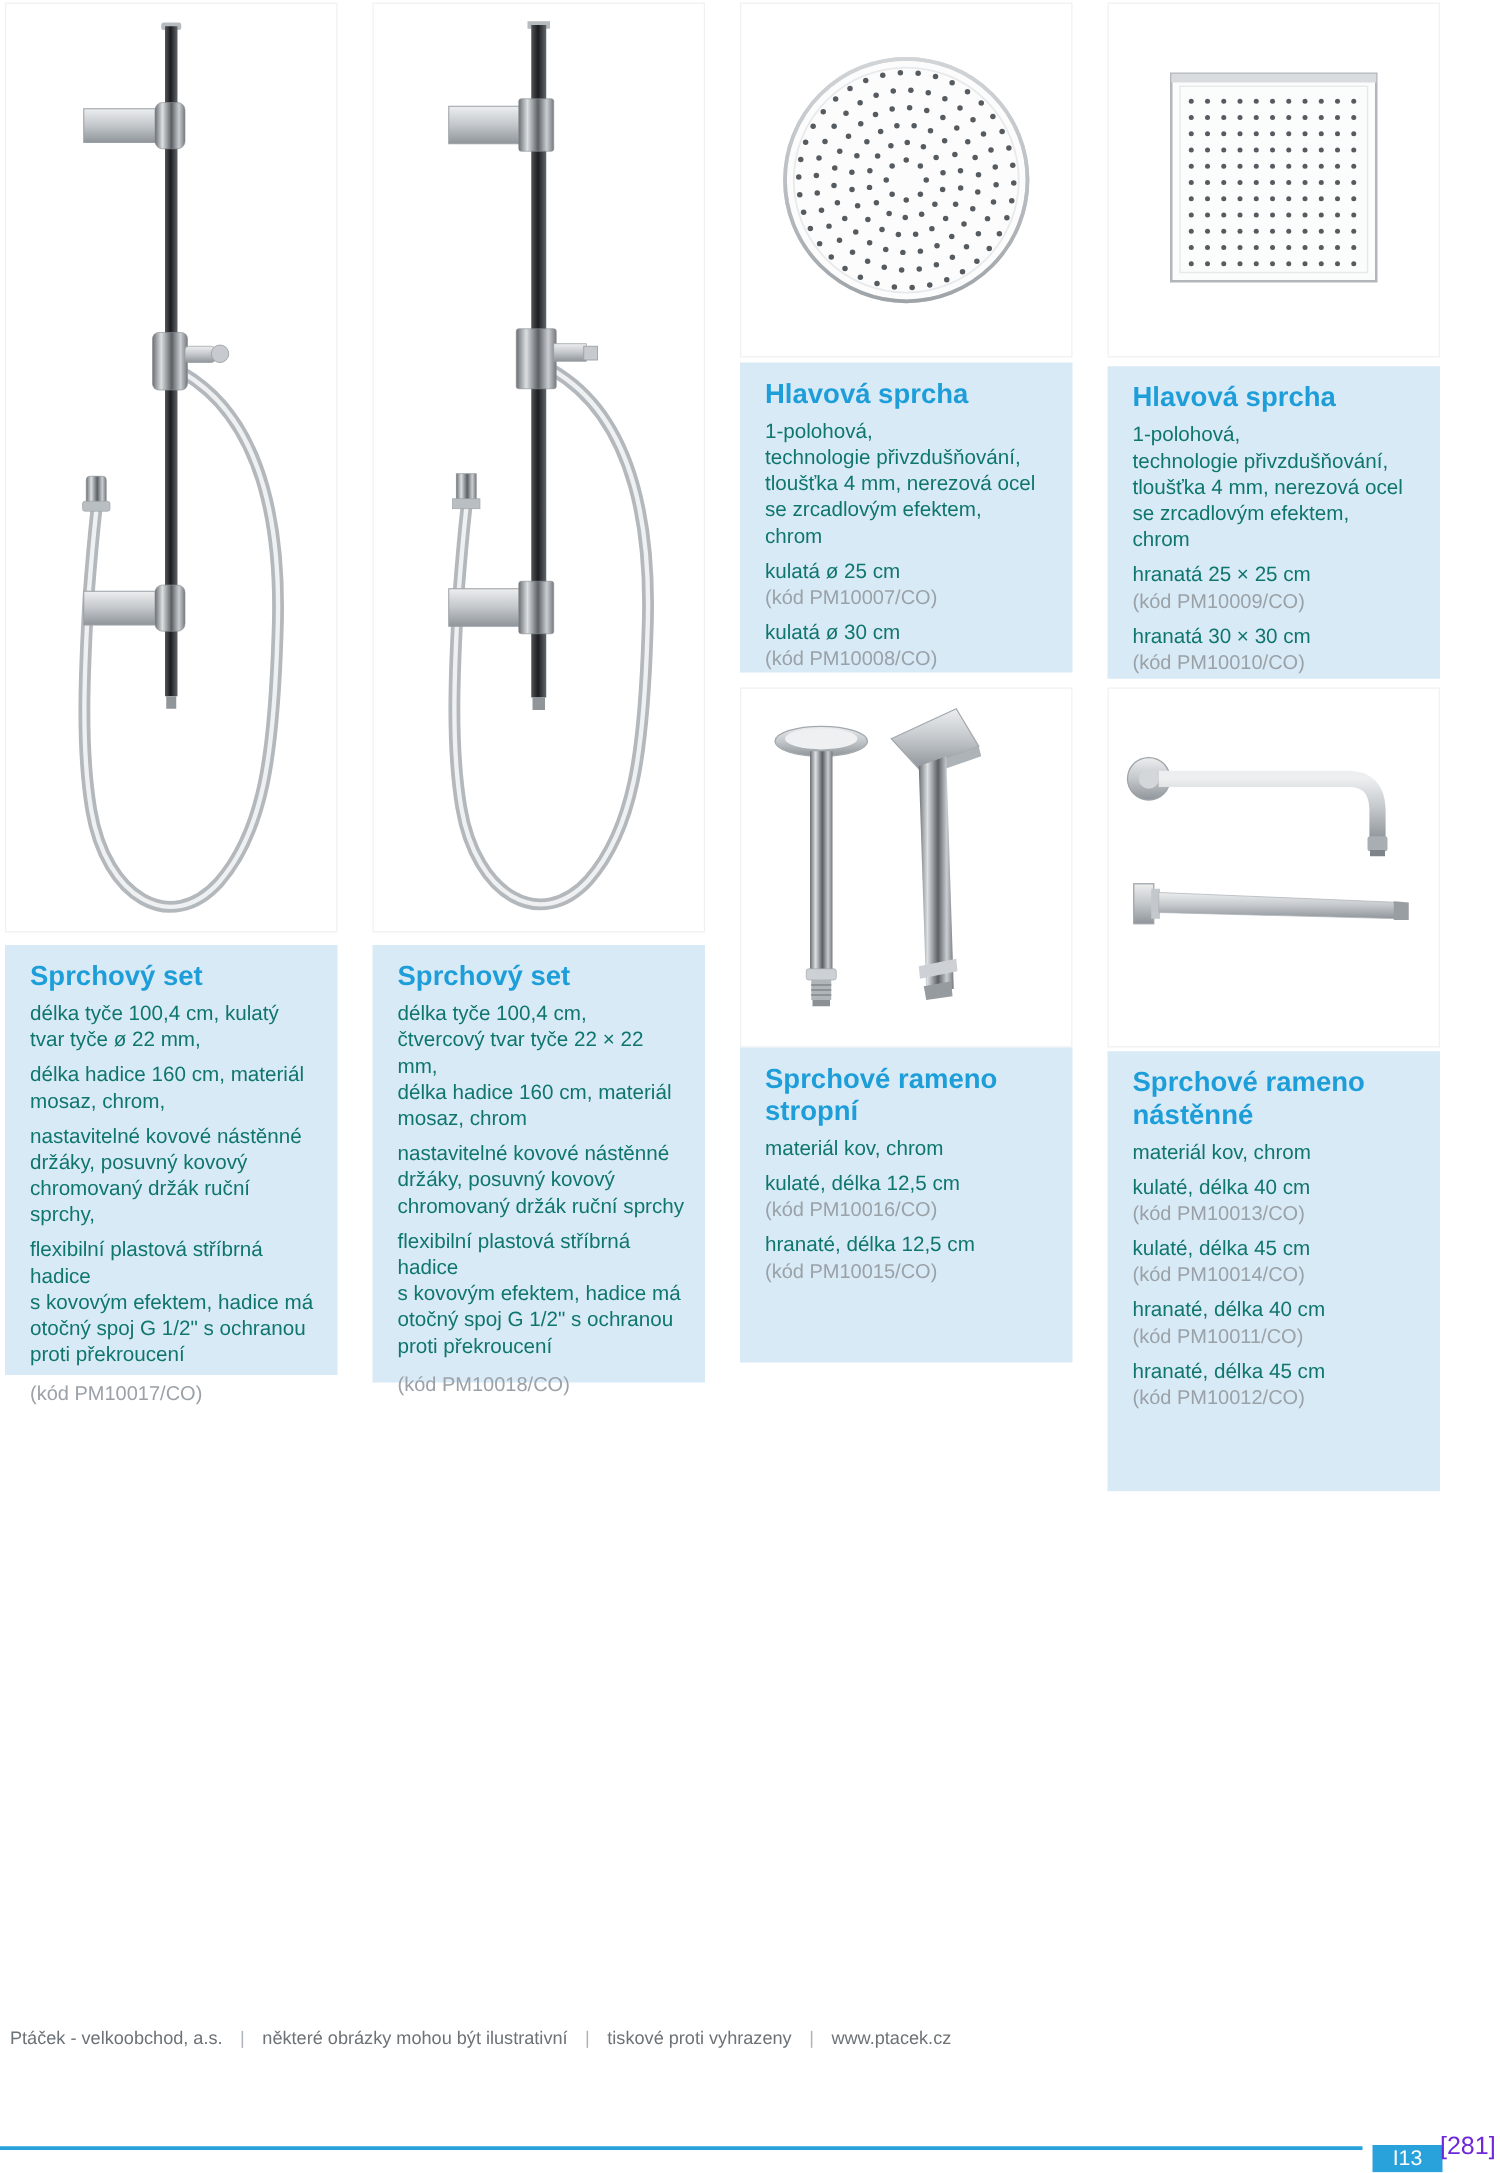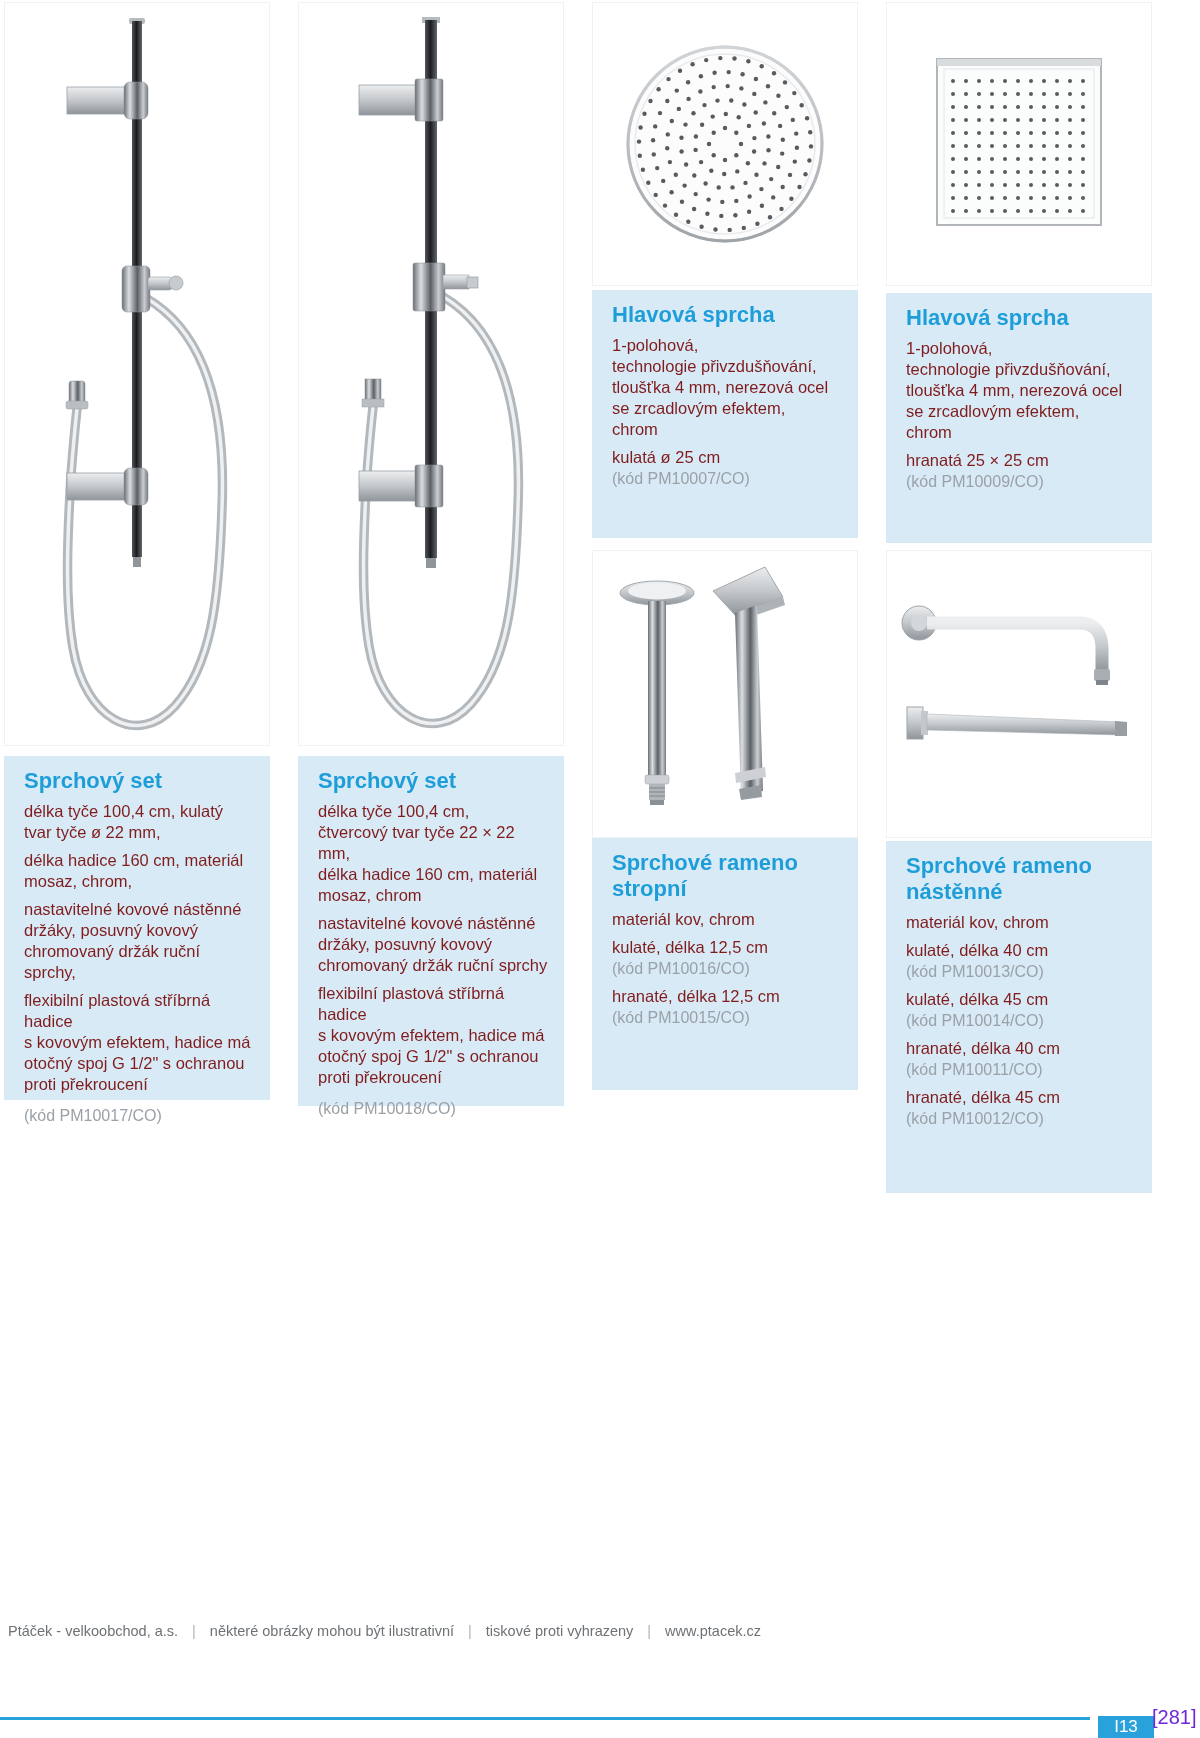--- a/index.html
+++ b/index.html
@@ -2,21 +2,21 @@
 <html><head>
 <meta charset="utf-8">
 <style>
   html,body{margin:0;padding:0;background:#ffffff;}
   .page{position:relative;width:1200px;height:1738px;background:#ffffff;
         font-family:"Liberation Sans",sans-serif;overflow:hidden;}
   .img-box{position:absolute;background:#ffffff;border:1px solid #f0f1f2;box-sizing:border-box;}
   .img-box svg{display:block;}
   .tb{position:absolute;background:#d9eaf7;box-sizing:border-box;padding:12px 14px 0 20px;}
   .tb h3{margin:0 0 7px 0;font-size:22px;line-height:26px;font-weight:bold;color:#1e9ed9;white-space:pre-line;}
-  .tb p{margin:0 0 7px 0;font-size:16.5px;line-height:21px;color:#7f1d1d;white-space:pre-line;}
+  .tb p{margin:0 0 7px 0;font-size:16.5px;line-height:21px;color:#0f766e;white-space:pre-line;}
   .variant{margin:0 0 7px 0;}
   .variant p{margin:0;}
   .variant .vcode{color:#9aa1a7;font-size:16px;}
   .code-line{color:#9aa1a7 !important;font-size:16px !important;margin-top:10px !important;}
   .footer-text{position:absolute;left:8px;top:1623px;display:flex;gap:14px;align-items:baseline;
                font-size:14.5px;color:#6d7276;}
   .footer-text .sep{color:#aeb3b8;}
   .footer-rule{position:absolute;left:0;top:1717px;width:1090px;height:3px;background:#29a2db;}
   .section-badge{position:absolute;left:1098px;top:1716px;width:56px;height:22px;background:#29a2db;
                  color:#ffffff;font-size:17px;line-height:22px;text-align:center;font-weight:normal;}
@@ -370,32 +370,40 @@
     <h3>Hlavová sprcha</h3>
     <p>1-polohová,
 technologie přivzdušňování,
 tloušťka 4 mm, nerezová ocel
 se zrcadlovým efektem,
 chrom</p>
     <div class="variant">
       <p>kulatá ø 25 cm</p>
       <p class="vcode">(kód PM10007/CO)</p>
     </div>
+    <div class="variant">
+      <p>kulatá ø 30 cm</p>
+      <p class="vcode">(kód PM10008/CO)</p>
+    </div>
   </section>
 
   <section class="tb" style="left:886px;top:293px;width:266px;height:250px">
     <h3>Hlavová sprcha</h3>
     <p>1-polohová,
 technologie přivzdušňování,
 tloušťka 4 mm, nerezová ocel
 se zrcadlovým efektem,
 chrom</p>
     <div class="variant">
       <p>hranatá 25 × 25 cm</p>
       <p class="vcode">(kód PM10009/CO)</p>
+    </div>
+    <div class="variant">
+      <p>hranatá 30 × 30 cm</p>
+      <p class="vcode">(kód PM10010/CO)</p>
     </div>
   </section>
 
   <div class="img-box" style="left:592px;top:550px;width:266px;height:288px">
     <svg width="264" height="286" viewBox="0 0 264 286">
       <ellipse cx="64" cy="42" rx="37" ry="12" fill="url(#gV)" stroke="#a3a8ad" stroke-width="1"></ellipse>
       <ellipse cx="64" cy="40" rx="29" ry="8.5" fill="#eef0f1"></ellipse>
       <rect x="55" y="50" width="18" height="178" fill="url(#gH)"></rect>
       <rect x="52" y="224" width="24" height="9" rx="2" fill="#cdd1d5" stroke="#9aa0a5" stroke-width="0.5"></rect>
       <rect x="56" y="233" width="16" height="16" fill="#b0b5ba"></rect>

